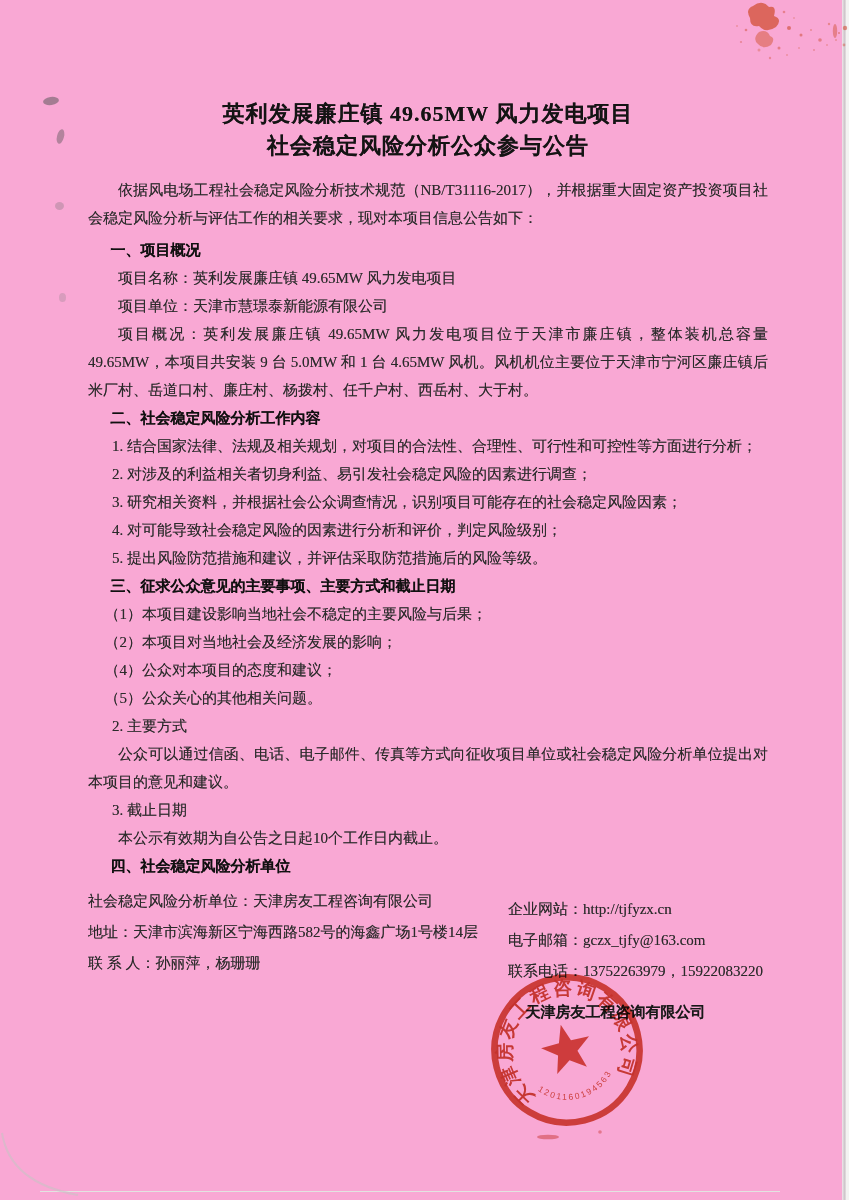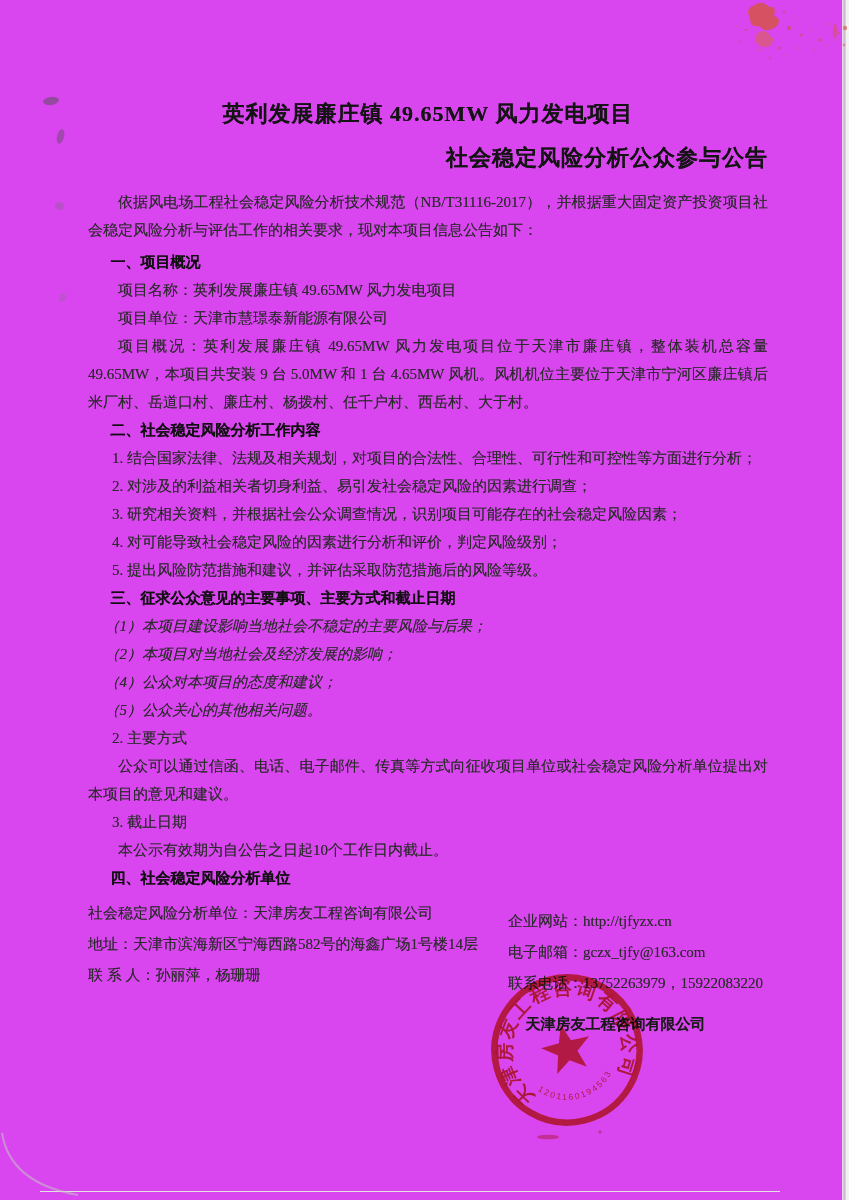--- a/index.html
+++ b/index.html
@@ -1,39 +1,39 @@
 <!DOCTYPE html>
 <html lang="zh"><head>
 <meta charset="utf-8">
 <style>
   html,body{margin:0;padding:0;}
   body{background:#ffffff;font-family:"Liberation Serif","DejaVu Serif",serif;}
-  #screen{position:relative;width:849px;height:1200px;background:#d946ef;overflow:hidden;}
+  #screen{position:relative;width:849px;height:1200px;background:#f9a8d4;overflow:hidden;}
 
   
   .edge-right{position:absolute;top:0;left:842px;width:4px;height:1200px;
     background:linear-gradient(to right,#efefef,#c9c9c9 60%,#e4e4e4);opacity:.9;}
   .edge-right-outer{position:absolute;top:0;left:846px;width:3px;height:1200px;background:#f3f3f2;}
   .edge-bottom{position:absolute;left:40px;top:1191px;width:740px;height:1px;background:#e3e3e1;}
   .corner-curve{position:absolute;left:0;top:1125px;}
 
   
   .content{position:absolute;left:88px;top:0;width:680px;color:#2b2b2b;
     font-size:15px;line-height:28px;text-shadow:0 0 .5px rgba(40,40,40,.55);}
   .title{margin:0;text-align:center;font-size:22px;line-height:32px;font-weight:700;
     color:#141414;letter-spacing:1px;text-shadow:0 0 .6px rgba(0,0,0,.7);}
   .title.t1{margin-top:98px;}
-  .title.t2{margin-top:12px;text-align:right;}
+  .title.t2{}
   p{margin:0;text-align:justify;}
   .indent2{text-indent:2em;}
   .intro{margin-top:14px;text-indent:2em;}
   .sec-h{font-weight:700;color:#101010;text-indent:1.5em;text-shadow:0 0 .6px rgba(0,0,0,.7);}
   .sec-h.first{margin-top:4px;}
   .num-item{text-indent:1.6em;}
-  .paren-item{text-indent:1.1em;font-style:italic;}
+  .paren-item{text-indent:1.1em;}
 
   
   .contact{margin-top:6px;}
   .c-row{position:relative;line-height:31px;}
   .c-right{position:absolute;left:420px;top:8px;white-space:nowrap;}
 
   
   .signature{margin-top:18px;margin-left:420px;width:215px;text-align:center;}
   .sig-company{font-weight:700;line-height:30px;color:#181818;}
   .sig-date{line-height:30px;color:#222;}

